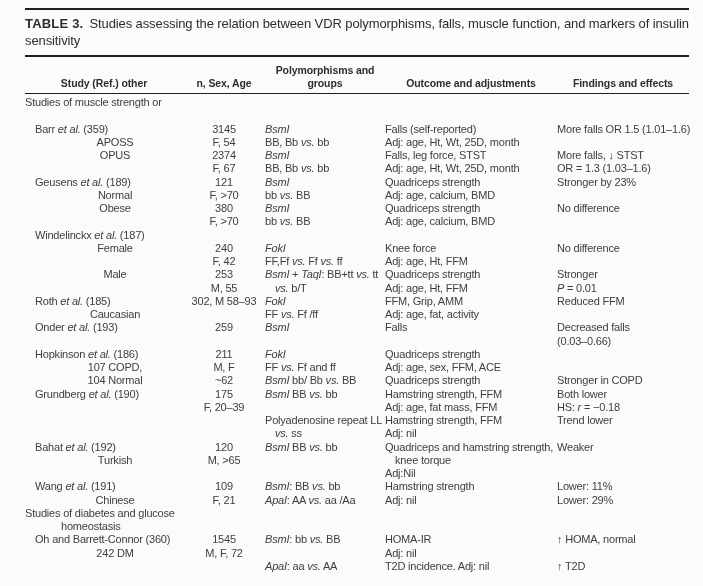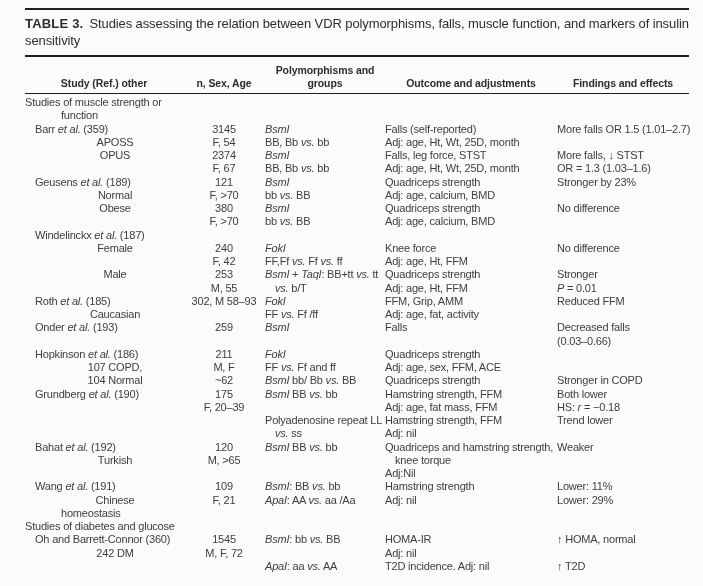--- a/index.html
+++ b/index.html
@@ -84,32 +84,31 @@
     <div class="rule-head"></div>
     <div class="tbody">
         <div class="tr">
           <div class="td c1 ind0">Studies of muscle strength or</div>
           <div class="td c2"></div>
           <div class="td c3"></div>
           <div class="td c4"></div>
           <div class="td c5"></div>
         </div>
         <div class="tr">
-          <div class="td c1 ind3">function</div>
           <div class="td c2"></div>
           <div class="td c3"></div>
           <div class="td c4"></div>
           <div class="td c5"></div>
         </div>
         <div class="tr">
           <div class="td c1 ind1">Barr <i>et al.</i> (359)</div>
           <div class="td c2">3145</div>
           <div class="td c3"><i>BsmI</i></div>
           <div class="td c4">Falls (self-reported)</div>
-          <div class="td c5">More falls OR 1.5 (1.01–2.7)</div>
+          <div class="td c5">More falls OR 1.5 (1.01–1.6)</div>
         </div>
         <div class="tr">
           <div class="td c1 ind2">APOSS</div>
           <div class="td c2">F, 54</div>
           <div class="td c3">BB, Bb <i>vs.</i> bb</div>
           <div class="td c4">Adj: age, Ht, Wt, 25D, month</div>
           <div class="td c5"></div>
         </div>
         <div class="tr">
           <div class="td c1 ind2">OPUS</div>
@@ -293,28 +292,28 @@
           <div class="td c5">Lower: 11%</div>
         </div>
         <div class="tr">
           <div class="td c1 ind2">Chinese</div>
           <div class="td c2">F, 21</div>
           <div class="td c3"><i>ApaI</i>: AA <i>vs.</i> aa /Aa</div>
           <div class="td c4">Adj: nil</div>
           <div class="td c5">Lower: 29%</div>
         </div>
         <div class="tr">
+          <div class="td c1 ind0">Studies of diabetes and glucose</div>
+          <div class="td c2"></div>
+          <div class="td c3"></div>
+          <div class="td c4"></div>
+          <div class="td c5"></div>
+        </div>
+        <div class="tr">
           <div class="td c1 ind3">homeostasis</div>
-          <div class="td c2"></div>
-          <div class="td c3"></div>
-          <div class="td c4"></div>
-          <div class="td c5"></div>
-        </div>
-        <div class="tr">
-          <div class="td c1 ind0">Studies of diabetes and glucose</div>
           <div class="td c2"></div>
           <div class="td c3"></div>
           <div class="td c4"></div>
           <div class="td c5"></div>
         </div>
         <div class="tr">
           <div class="td c1 ind1">Oh and Barrett-Connor (360)</div>
           <div class="td c2">1545</div>
           <div class="td c3"><i>BsmI</i>: bb <i>vs.</i> BB</div>
           <div class="td c4">HOMA-IR</div>

